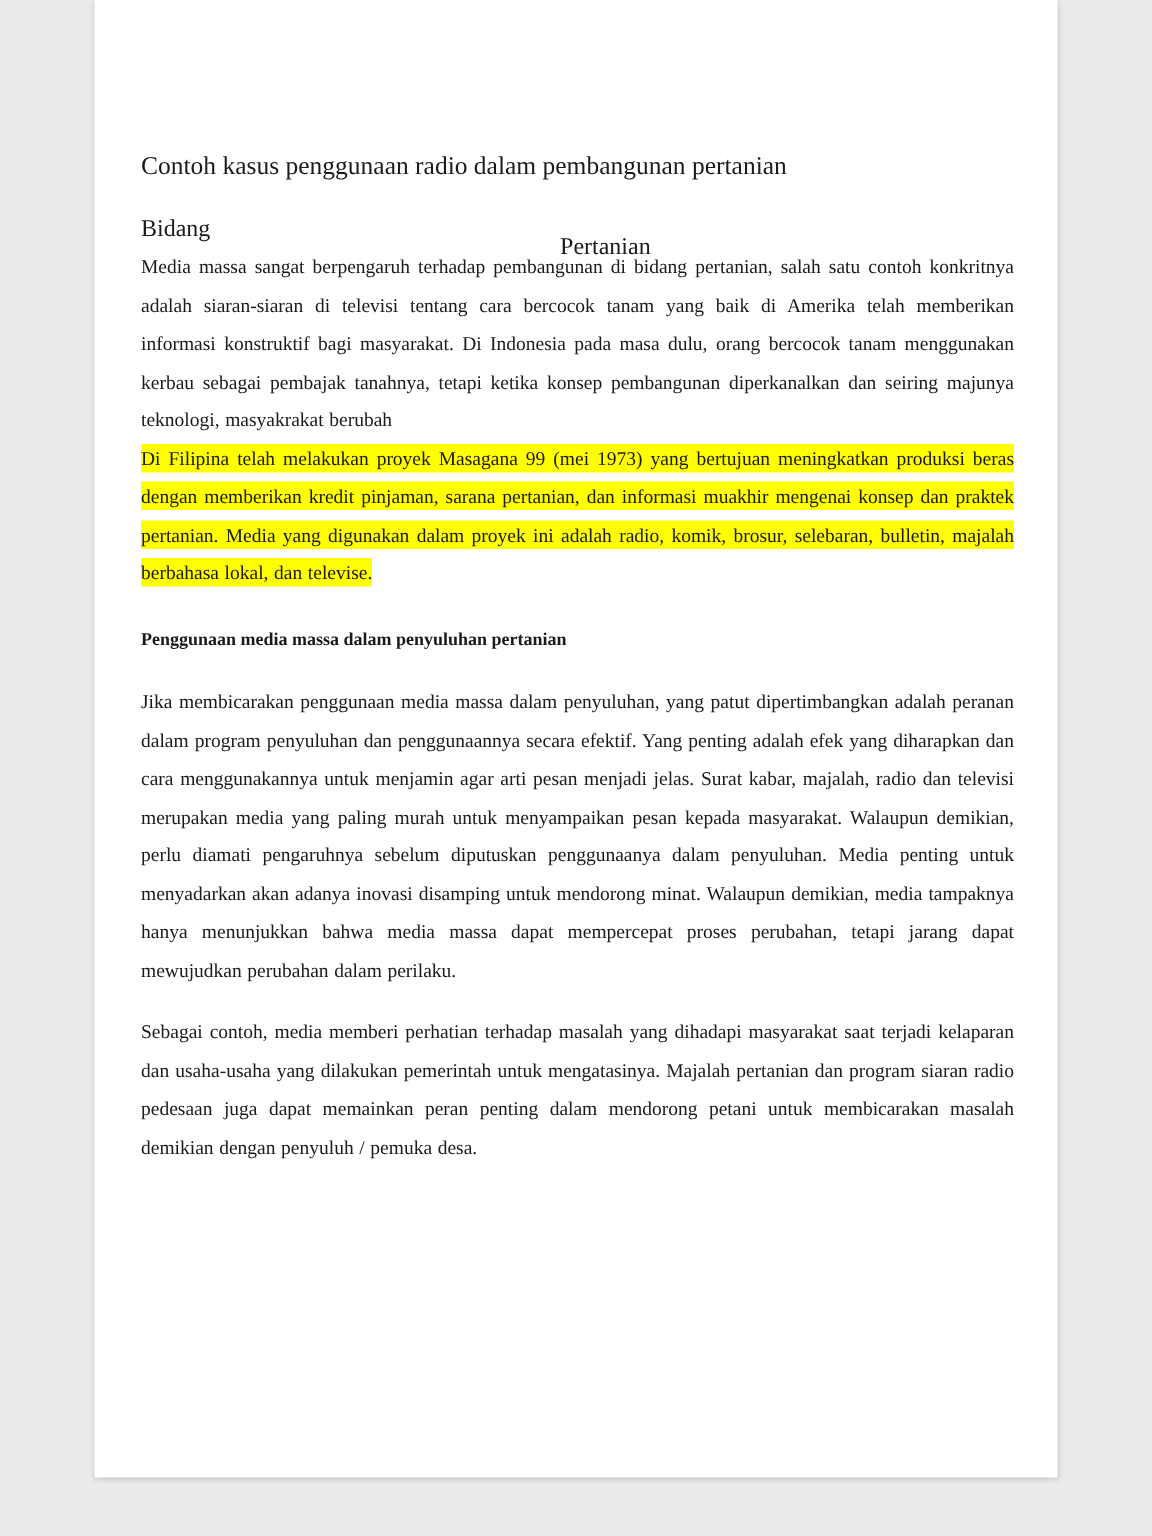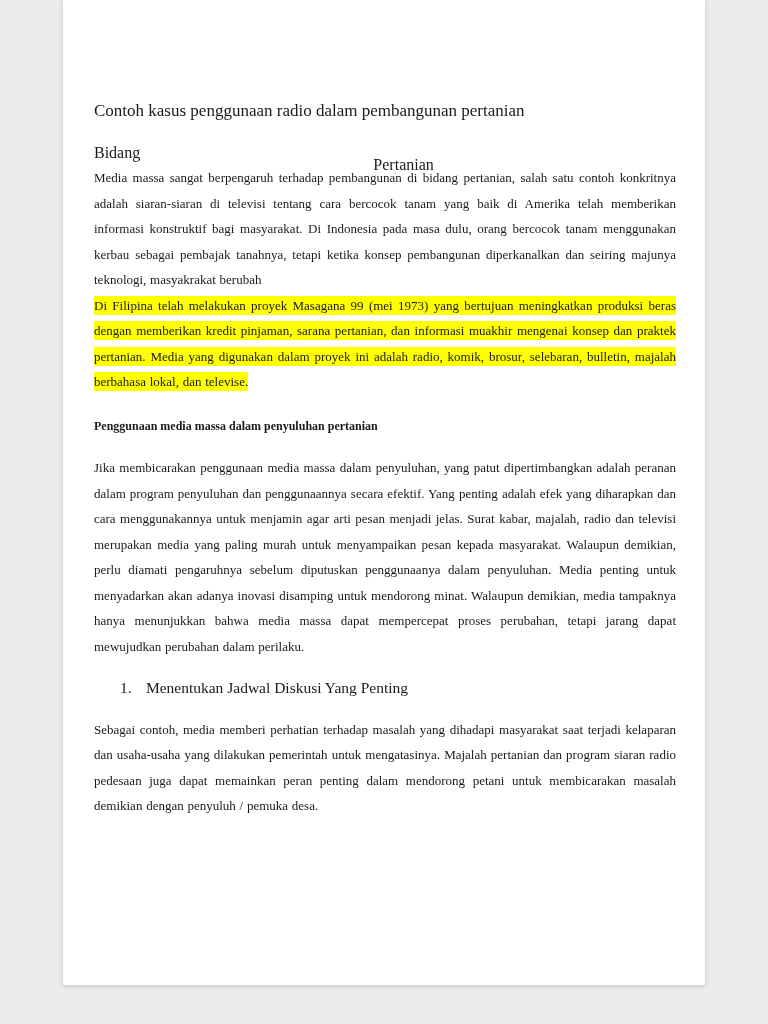--- a/index.html
+++ b/index.html
@@ -108,21 +108,17 @@
     <p class="para tight">Media massa sangat berpengaruh terhadap pembangunan di bidang pertanian, salah satu contoh konkritnya adalah siaran-siaran di televisi tentang cara bercocok tanam yang baik di Amerika telah memberikan informasi konstruktif bagi masyarakat. Di Indonesia pada masa dulu, orang bercocok tanam menggunakan kerbau sebagai pembajak tanahnya, tetapi ketika konsep pembangunan diperkanalkan dan seiring majunya teknologi, masyakrakat berubah</p>
 
 
     <p class="para tight"><mark class="highlight">Di Filipina telah melakukan proyek Masagana 99 (mei 1973) yang bertujuan meningkatkan produksi beras dengan memberikan kredit pinjaman, sarana pertanian, dan informasi muakhir mengenai konsep dan praktek pertanian. Media yang digunakan dalam proyek ini adalah radio, komik, brosur, selebaran, bulletin, majalah berbahasa lokal, dan televise.</mark></p>
 
     <h2 class="section-heading">Penggunaan media massa dalam penyuluhan pertanian</h2>
 
     <p class="para">Jika membicarakan penggunaan media massa dalam penyuluhan, yang patut dipertimbangkan adalah peranan dalam program penyuluhan dan penggunaannya secara efektif. Yang penting adalah efek yang diharapkan dan cara menggunakannya untuk menjamin agar arti pesan menjadi jelas. Surat kabar, majalah, radio dan televisi merupakan media yang paling murah untuk menyampaikan pesan kepada masyarakat. Walaupun demikian, perlu diamati pengaruhnya sebelum diputuskan penggunaanya dalam penyuluhan. Media penting untuk menyadarkan akan adanya inovasi disamping untuk mendorong minat. Walaupun demikian, media tampaknya hanya menunjukkan bahwa media massa dapat mempercepat proses perubahan, tetapi jarang dapat mewujudkan perubahan dalam perilaku.</p>
 
 
-    <div class="list-item">
-      <span class="list-number">1.</span>
-      <span>Menentukan Jadwal Diskusi Yang Penting</span>
-    </div>
 
     <p class="para tight">Sebagai contoh, media memberi perhatian terhadap masalah yang dihadapi masyarakat saat terjadi kelaparan dan usaha-usaha yang dilakukan pemerintah untuk mengatasinya. Majalah pertanian dan program siaran radio pedesaan juga dapat memainkan peran penting dalam mendorong petani untuk membicarakan masalah demikian dengan penyuluh / pemuka desa.</p>
 
   </div>
 </div>
 
 </body></html>

